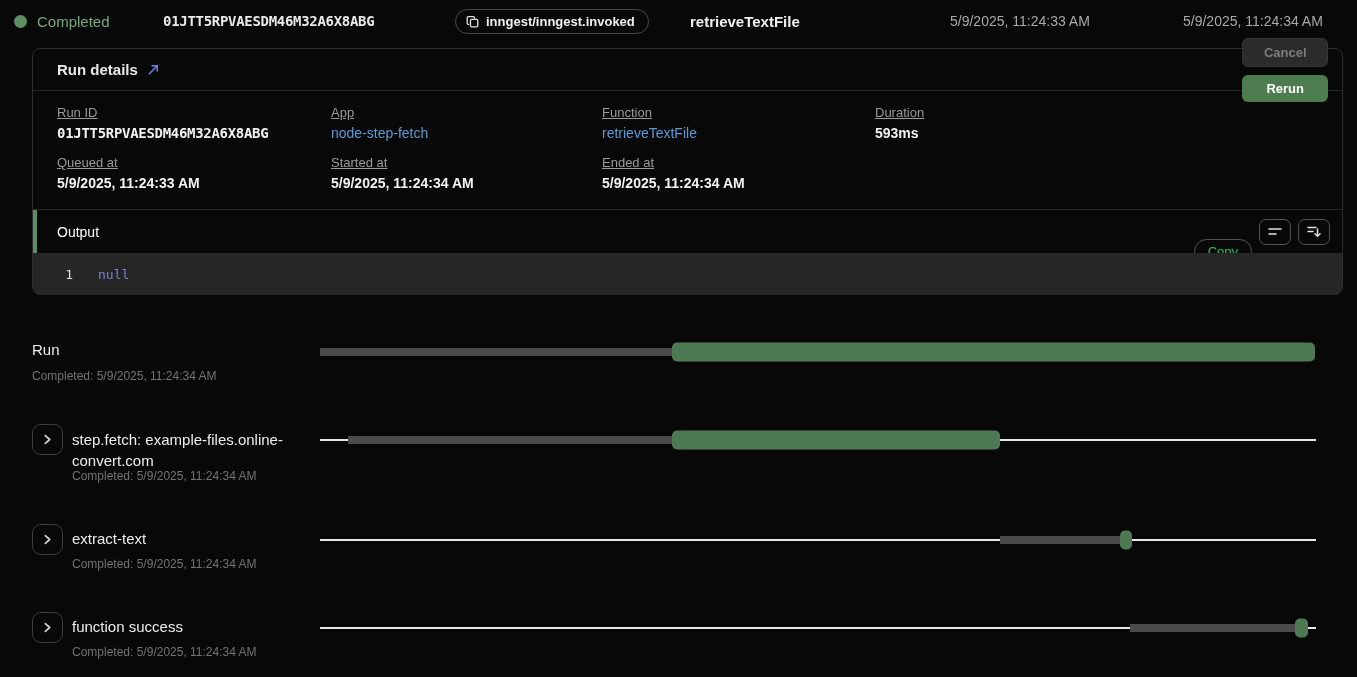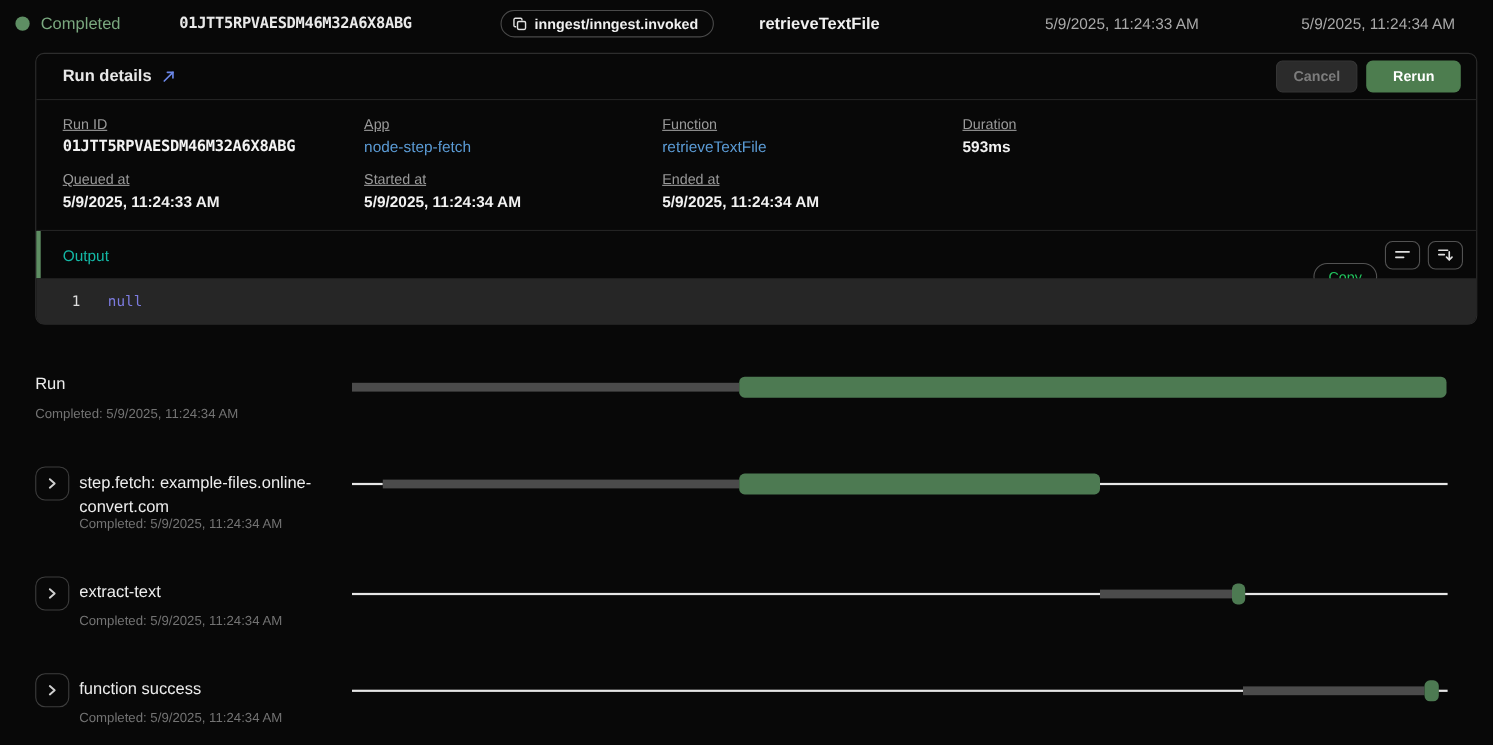--- a/index.html
+++ b/index.html
@@ -18,33 +18,33 @@
   .badge { display:flex; align-items:center; gap:7px; border:1px solid #4a4a4a; border-radius:999px; padding:4px 13px 4px 10px; color:#f0f0f0; font-size:13px; font-weight:700; }
   .fnname { left:690px; color:#f0f0f0; font-size:15px; font-weight:600; }
   .ts1 { left:950px; } .ts2 { left:1183px; }
   .ts1, .ts2 { color:#a9a9a9; font-size:14px; }
 
   
   .panel { position:absolute; left:32px; top:48px; width:1311px; height:247px; border:1px solid #2d2d2d; border-radius:8px; }
   .panel-header { display:flex; align-items:center; justify-content:space-between; height:42px; padding:0 14px 0 24px; border-bottom:1px solid #232323; }
   .panel-title-group { display:flex; align-items:center; gap:9px; }
   .panel-title { color:#e8e8e8; font-size:15px; font-weight:600; }
-  .hdr-buttons { display:flex; gap:8px; }
+  .hdr-buttons { display:flex; gap:8px;flex-direction:column; }
   .btn-cancel { background:#2b2b2b; color:#7c7c7c; border:1px solid #353535; border-radius:6px; font-size:13px; font-weight:600; padding:6px 15px; cursor:not-allowed; font-family:inherit; }
   .btn-rerun { background:#4d7d4f; color:#fff; border:none; border-radius:6px; font-size:13px; font-weight:600; padding:6px 24px; cursor:pointer; font-family:inherit; }
 
   .meta-grid { display:grid; grid-template-columns:274px 271px 273px 1fr; padding:14px 24px 18px 24px; row-gap:14px; }
   .meta-label { color:#9a9a9a; font-size:13px; margin-bottom:5px;text-decoration:underline; }
   .meta-value { color:#f2f2f2; font-size:14px; font-weight:700; }
   .meta-value.mono { font-family:"DejaVu Sans Mono", monospace; font-weight:700; letter-spacing:-0.3px; }
   .meta-value.link { color:#5b9bd5; font-weight:400; cursor:pointer; }
 
   .output-header { position:relative; display:flex; align-items:center; justify-content:space-between; height:44px; border-top:1px solid #232323; padding:0 12px 0 24px; }
   .output-accent { position:absolute; left:0; top:0; width:4px; height:100%; background:#5e8e63; }
-  .output-title { color:#14b8a6; font-size:14px; }
+  .output-title { color:#ffffff; font-size:14px; }
   .output-controls { display:flex; gap:7px; align-items:center; }
   .btn-copy { background:transparent; border:1px solid #525252; border-radius:999px; color:#22c55e; font-size:13px; padding:4px 13px; cursor:pointer; font-family:inherit;margin-top:40px; }
   .icon-btn { background:transparent; border:1px solid #525252; border-radius:7px; width:32px; height:26px; display:flex; align-items:center; justify-content:center; cursor:pointer; }
 
   .code-block { position:relative; background:#262626; height:42px; border-radius:0 0 8px 8px; display:flex; align-items:center; font-family:"DejaVu Sans Mono", monospace; font-size:13px; }
   .code-gutter { width:40px; text-align:right; color:#dedede; }
   .code-text { margin-left:25px; color:#7d7ce0; }
 
   
   .tl-title { position:absolute; color:#ededed; font-size:15px; font-weight:500; }

